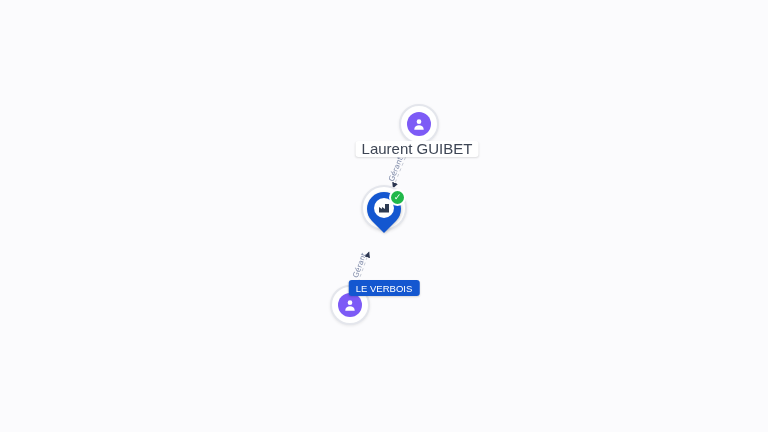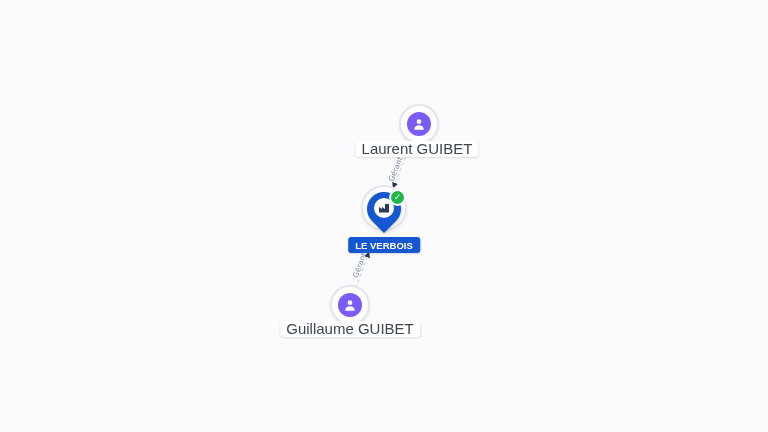--- a/index.html
+++ b/index.html
@@ -103,28 +103,29 @@
     white-space: nowrap;
     z-index: 6;
     cursor: pointer;
   }
   .company-label {
     position: absolute;
     transform: translateX(-50%);
     background: #1457d0;
     color: #ffffff;
     font-size: 9.5px;
-    font-weight: 700;
+    font-weight: 400;
     line-height: 11px;
     padding: 2.5px 7px;
     border-radius: 3px;
     box-shadow: 0 1px 2px rgba(0,0,0,0.15);
     white-space: nowrap;
     z-index: 6;
     cursor: pointer;
+    margin-top: 43px;
   }
 </style>
 </head>
 <body>
 
 <div class="canvas">
 
   <svg class="edges">
     <defs>
       <marker id="arrow" markerWidth="7" markerHeight="7" refX="5.5" refY="3" orient="auto" markerUnits="userSpaceOnUse">
@@ -158,15 +159,14 @@
   <div class="company-label" style="left:384px; top:237px;">LE VERBOIS</div>
 
   <div class="person-node" style="left:330px; top:285px;">
     <div class="person-avatar">
       <svg viewBox="0 0 24 24">
         <circle cx="12" cy="8" r="4" fill="#ffffff"></circle>
         <path d="M4 20.5c0-4.2 3.8-6.5 8-6.5s8 2.3 8 6.5V22H4z" fill="#ffffff"></path>
       </svg>
     </div>
   </div>
-  <div class="name-label" style="left:350px; top:321px;">Guillaume GUIBET</div>
 
 </div>
 
 </body></html>

